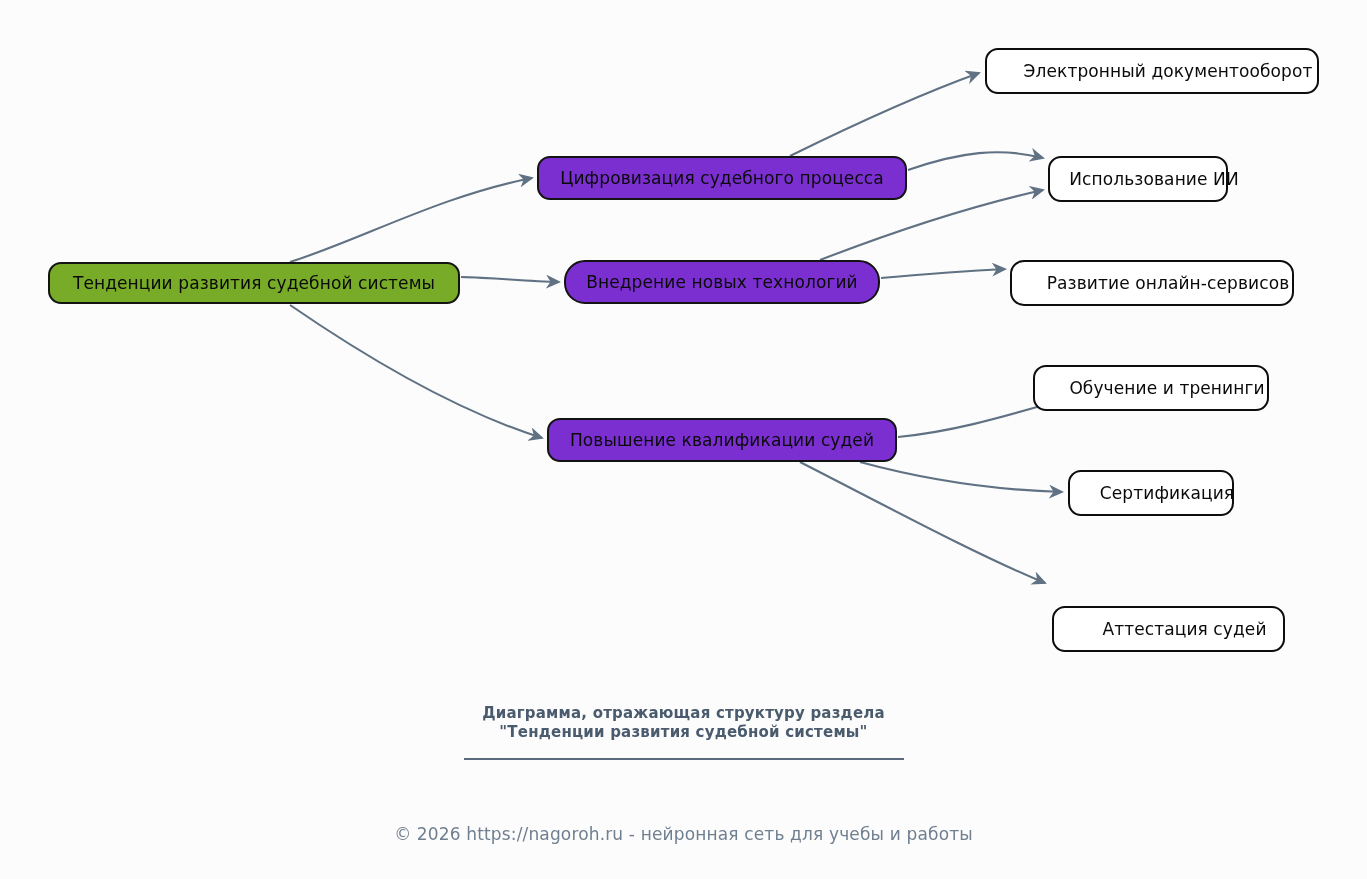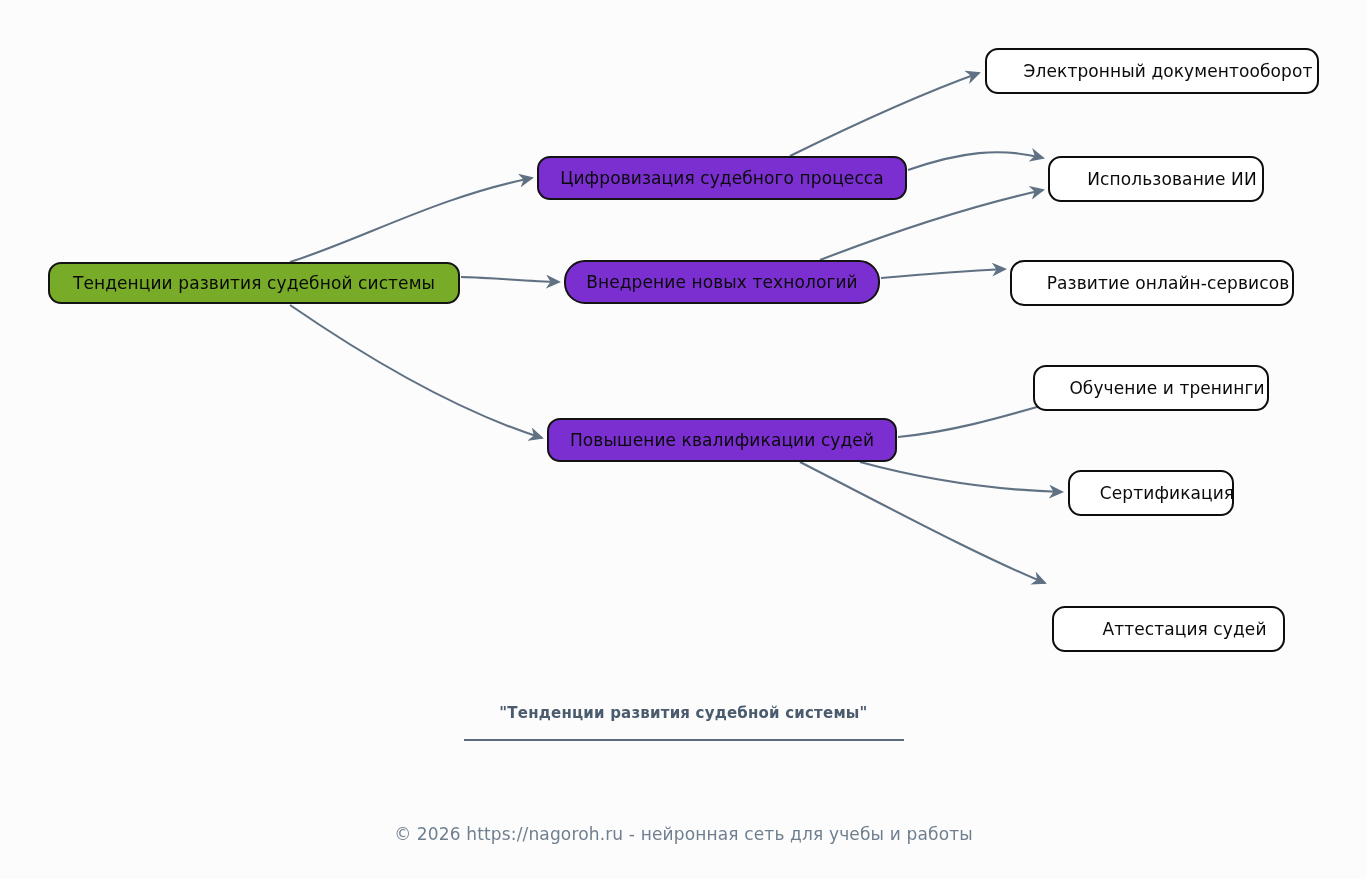--- a/index.html
+++ b/index.html
@@ -148,40 +148,41 @@
   </div>
 
   <div class="node branch" style="left:547px; top:418px; width:350px; height:44px;">
     <span class="node-label">Повышение квалификации судей</span>
   </div>
 
   <div class="node leaf" style="left:985px; top:48px; width:334px; height:46px;">
     <span class="node-label">Электронный документооборот</span>
   </div>
 
-  <div class="node leaf" style="left:1048px; top:156px; width:216px; height:46px;">
+  <div class="node leaf" style="left:1048px; top:156px; width:180px; height:46px;">
     <span class="node-label">Использование ИИ</span>
   </div>
 
   <div class="node leaf" style="left:1010px; top:260px; width:284px; height:46px;border-radius:14px;">
     <span class="node-label">Развитие онлайн-сервисов</span>
   </div>
 
   <div class="node leaf" style="left:1033px; top:365px; width:236px; height:46px;">
     <span class="node-label">Обучение и тренинги</span>
   </div>
 
   <div class="node leaf" style="left:1068px; top:470px; width:166px; height:46px;">
     <span class="node-label">Сертификация</span>
   </div>
 
   <div class="node leaf" style="left:1052px; top:606px; width:233px; height:46px;">
     <span class="node-label">Аттестация судей</span>
   </div>
 
   <div class="caption-block">
+    <div class="caption-line">Диаграмма, отражающая структуру раздела</div>
     <div class="caption-line">"Тенденции развития судебной системы"</div>
     <div class="caption-rule"></div>
   </div>
 
   <div class="footer-text">© 2026 https://nagoroh.ru - нейронная сеть для учебы и работы</div>
 
 </div>
 
 </body></html>

